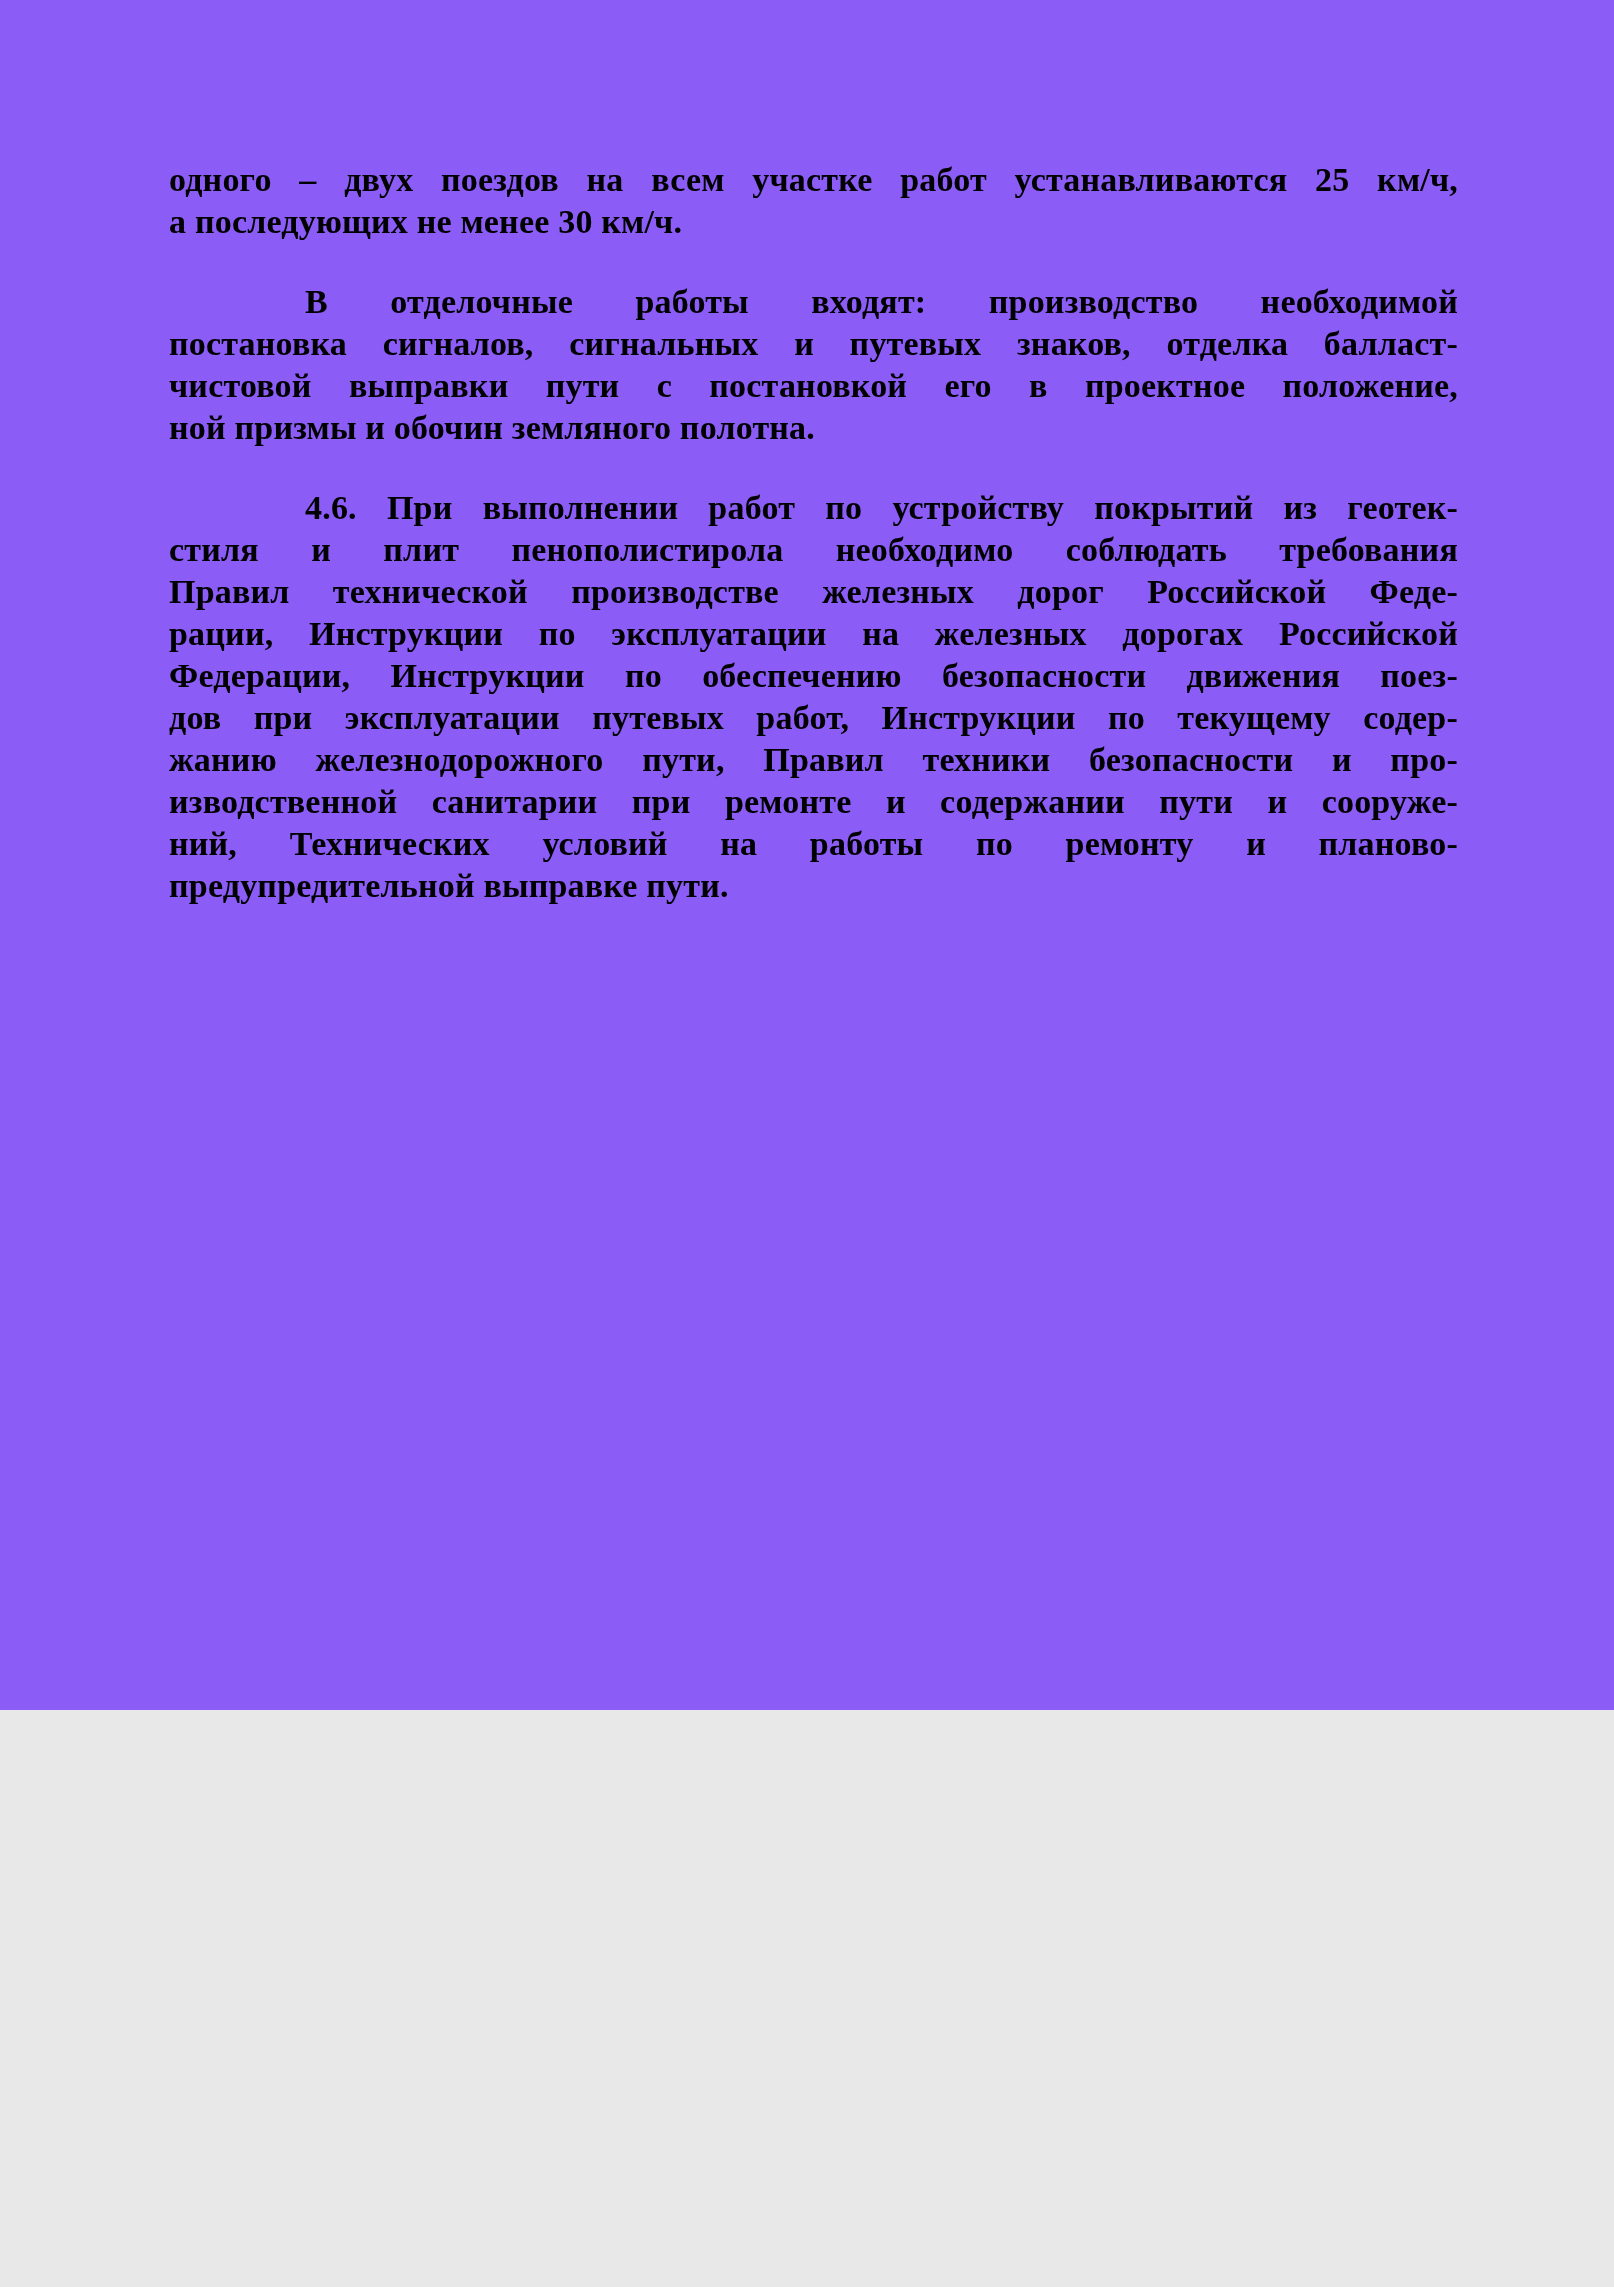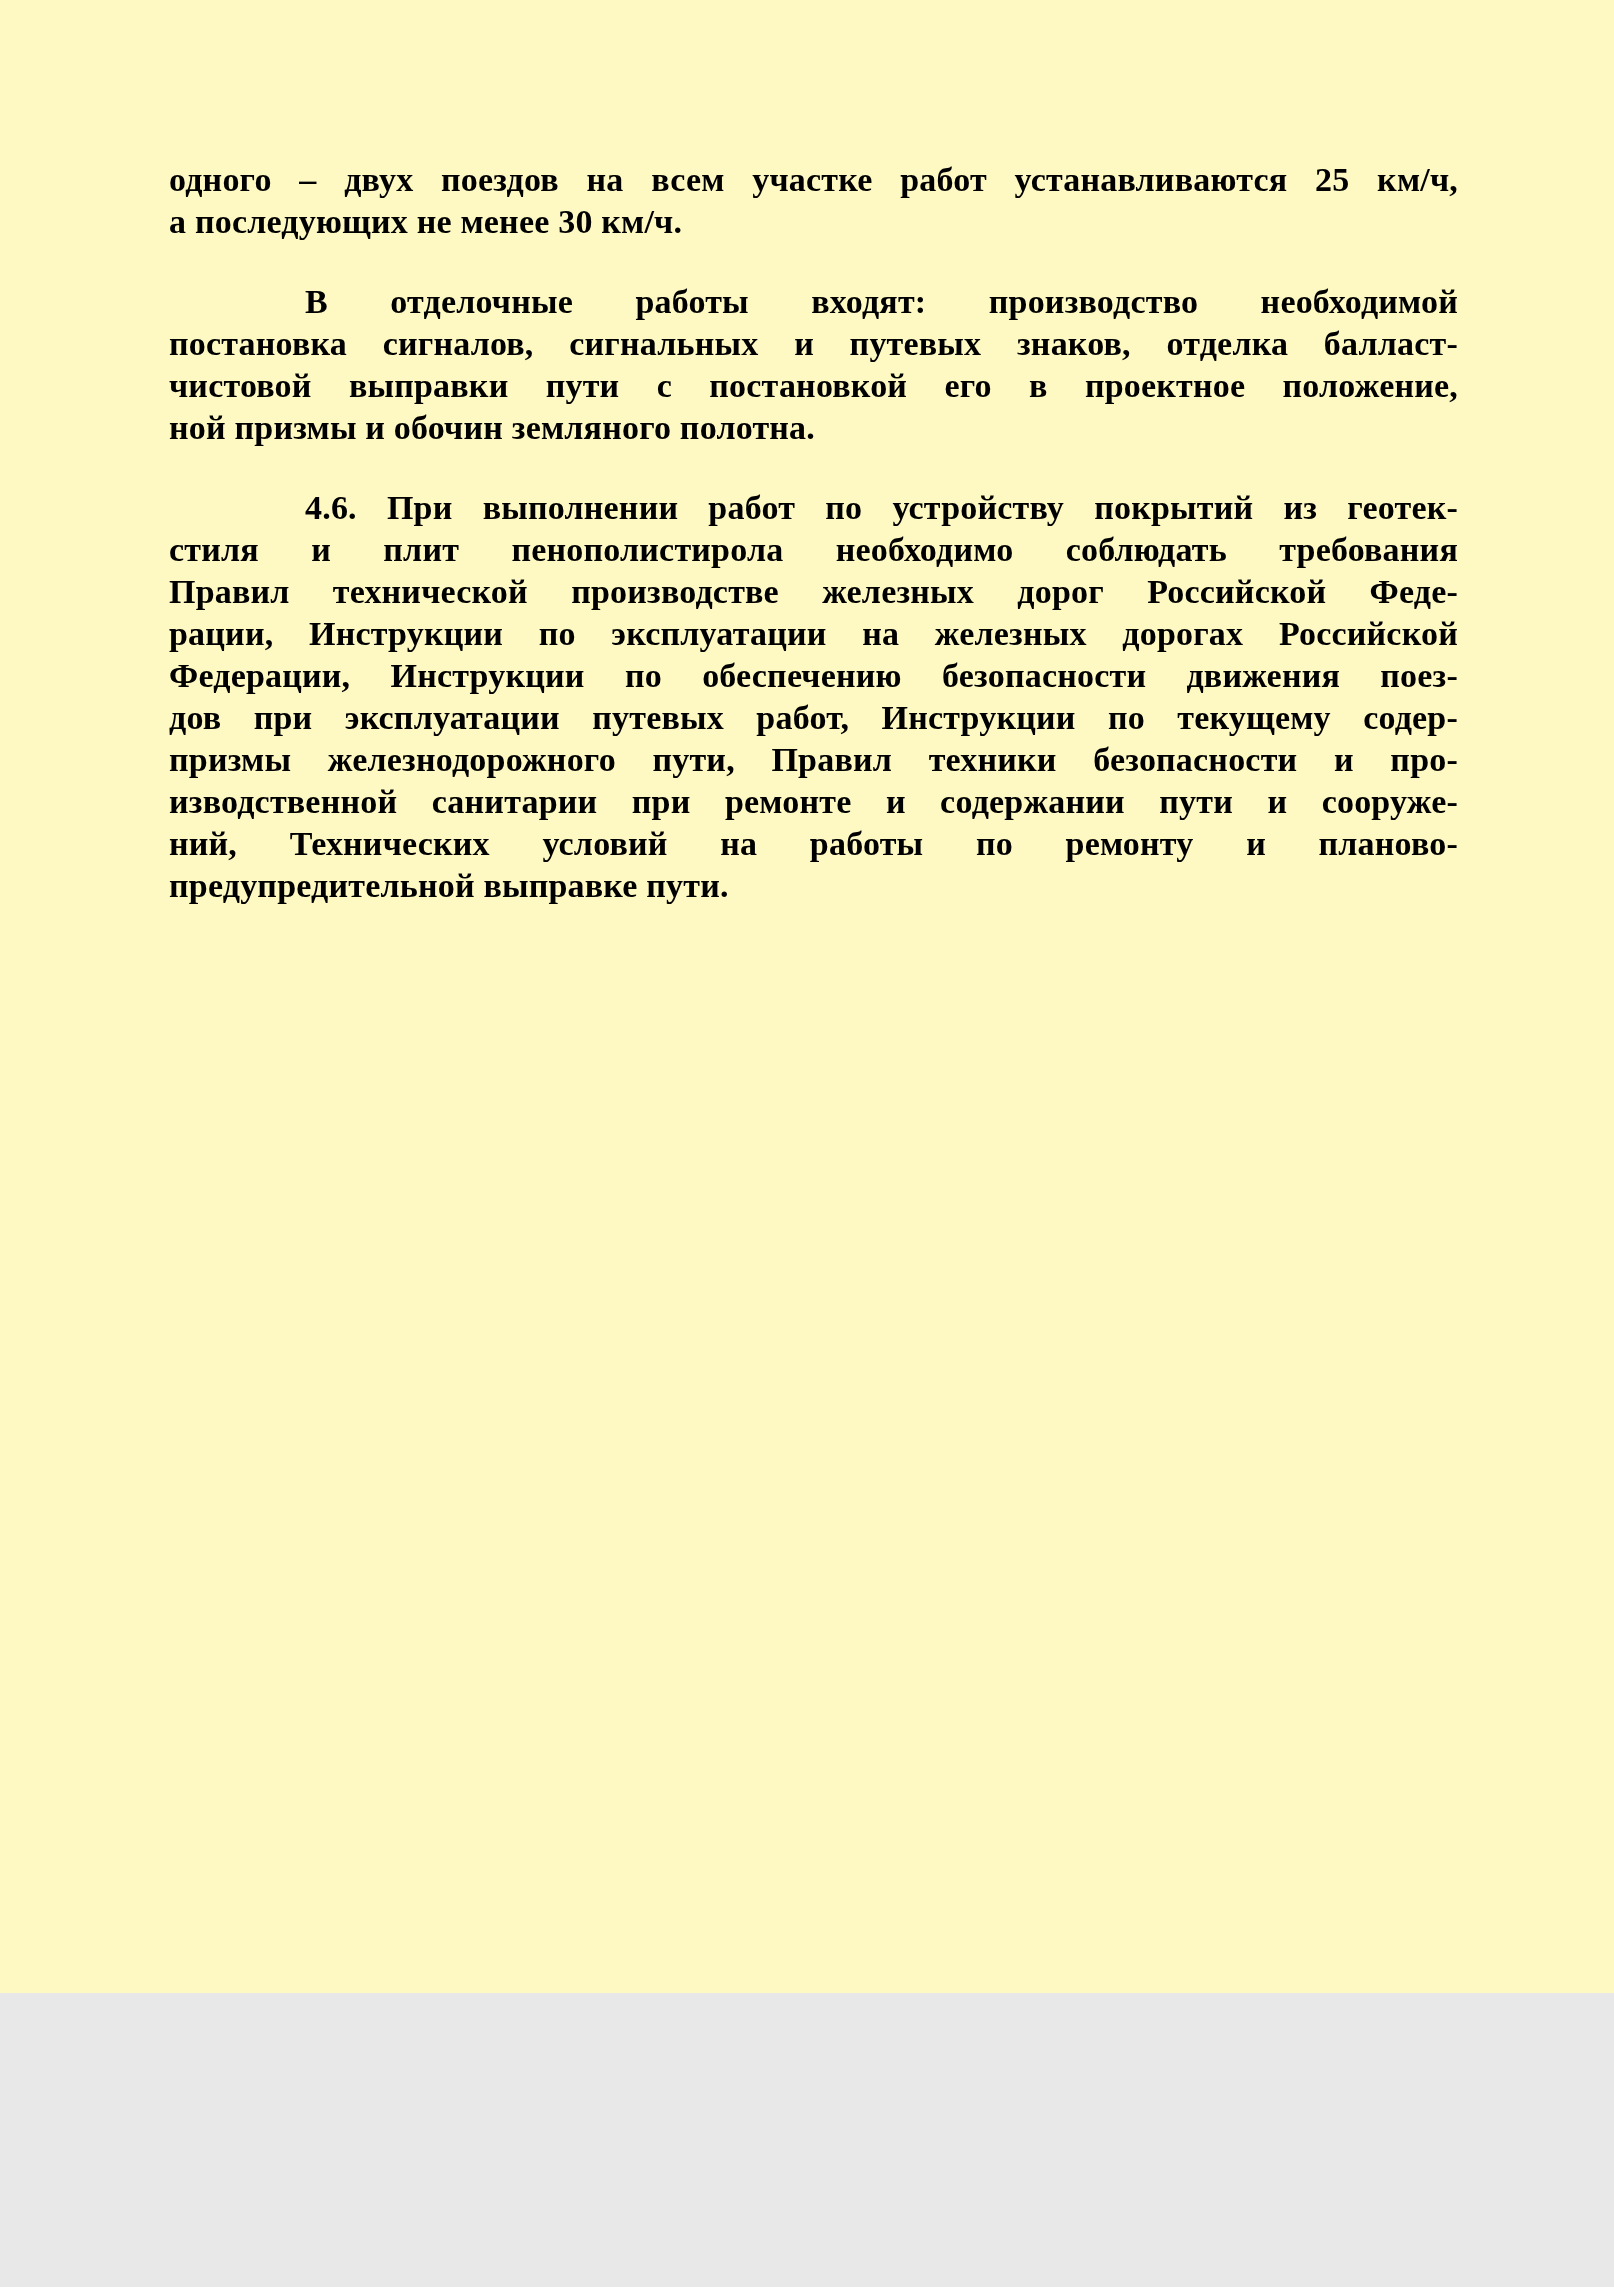--- a/index.html
+++ b/index.html
@@ -3,22 +3,22 @@
 <meta charset="utf-8">
 <style>
   html, body {
     margin: 0;
     padding: 0;
     background: #e8e8e8;
   }
   .page {
     position: relative;
     width: 1614px;
-    height: 1993px;
-    background: #fef9c3;
+    height: 1710px;
+    background: #8b5cf6;
     overflow: hidden;
     font-family: "Liberation Serif", "DejaVu Serif", serif;
     color: #000000;
   }
   .textblock {
     position: absolute;
     left: 169px;
     top: 159px;
     width: 1289px;
     font-size: 34px;
@@ -59,21 +59,21 @@
     <div class="line indent">В отделочные работы входят: производство необходимой</div>
     <div class="line">постановка сигналов, сигнальных и путевых знаков, отделка балласт-</div>
     <div class="line">чистовой выправки пути с постановкой его в проектное положение,</div>
     <div class="line para-end">ной призмы и обочин земляного полотна.</div>
     <div class="line indent">4.6. При выполнении работ по устройству покрытий из геотек-</div>
     <div class="line">стиля и плит пенополистирола необходимо соблюдать требования</div>
     <div class="line">Правил технической производстве железных дорог Российской Феде-</div>
     <div class="line">рации, Инструкции по эксплуатации на железных дорогах Российской</div>
     <div class="line">Федерации, Инструкции по обеспечению безопасности движения поез-</div>
     <div class="line">дов при эксплуатации путевых работ, Инструкции по текущему содер-</div>
-    <div class="line">призмы железнодорожного пути, Правил техники безопасности и про-</div>
+    <div class="line">жанию железнодорожного пути, Правил техники безопасности и про-</div>
     <div class="line">изводственной санитарии при ремонте и содержании пути и сооруже-</div>
     <div class="line">ний, Технических условий на работы по ремонту и планово-</div>
     <div class="line para-end">предупредительной выправке пути.</div>
   </div>
 
   <div class="page-number">18</div>
 
 </div>
 
 

